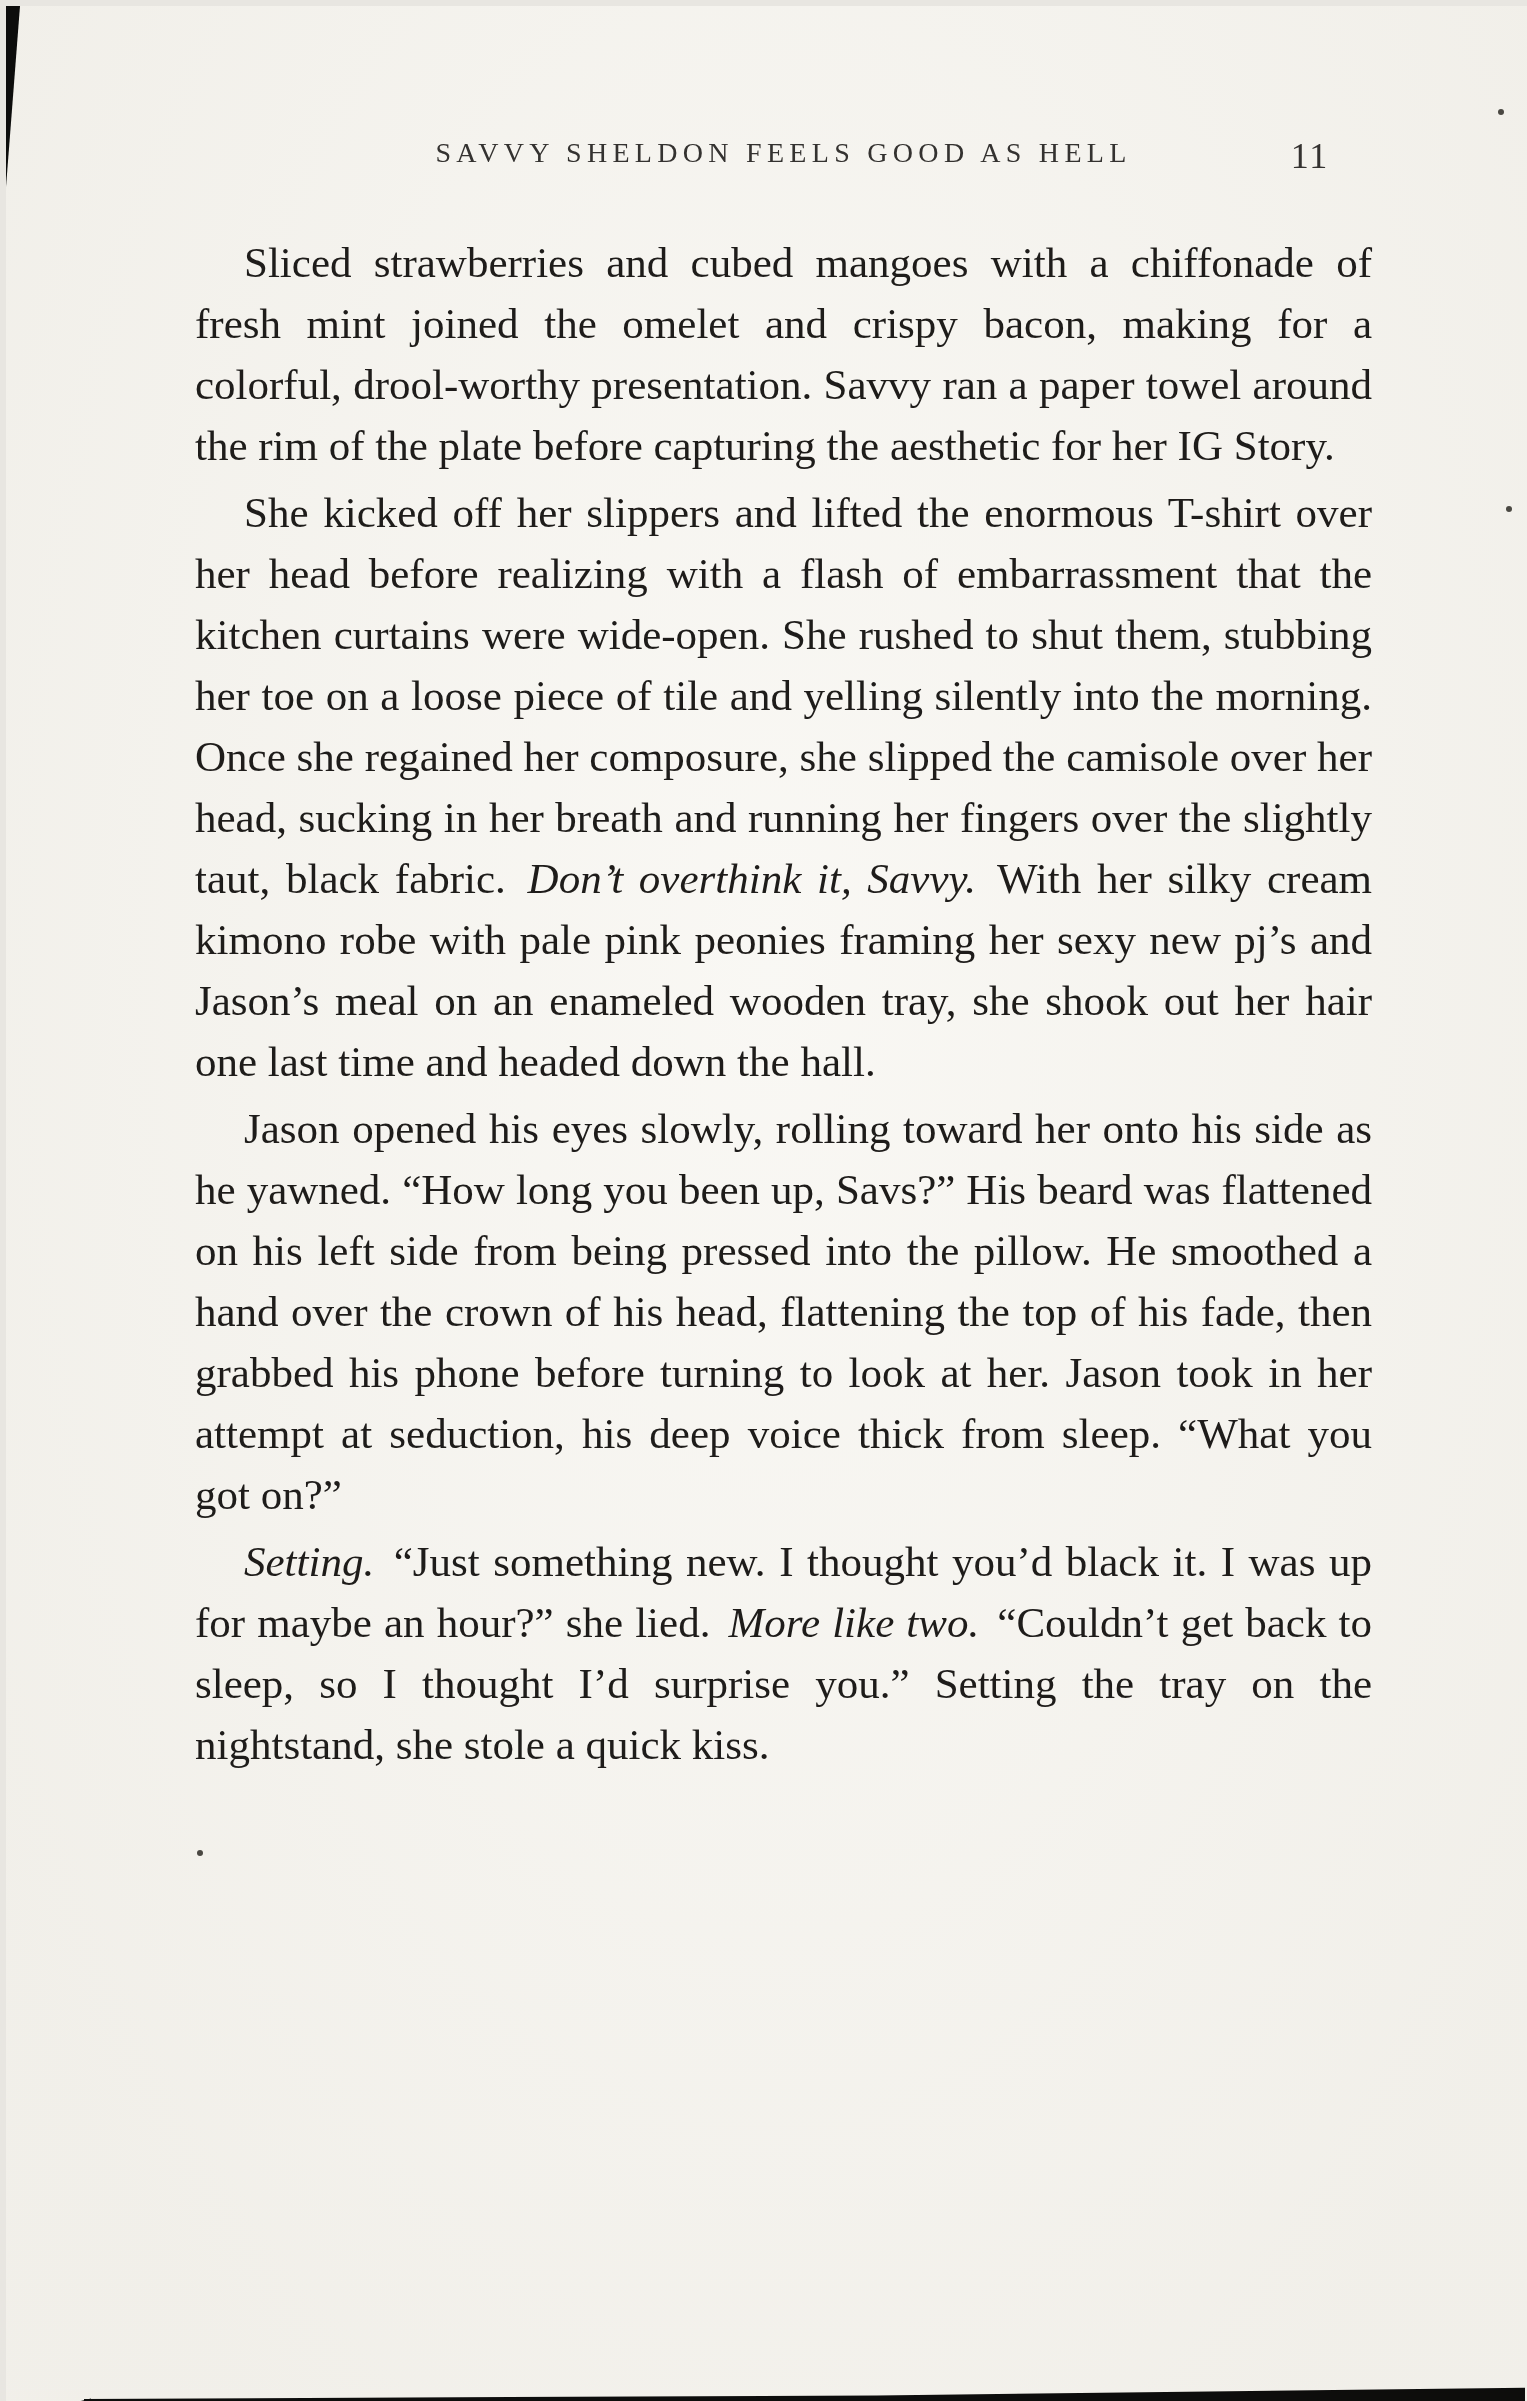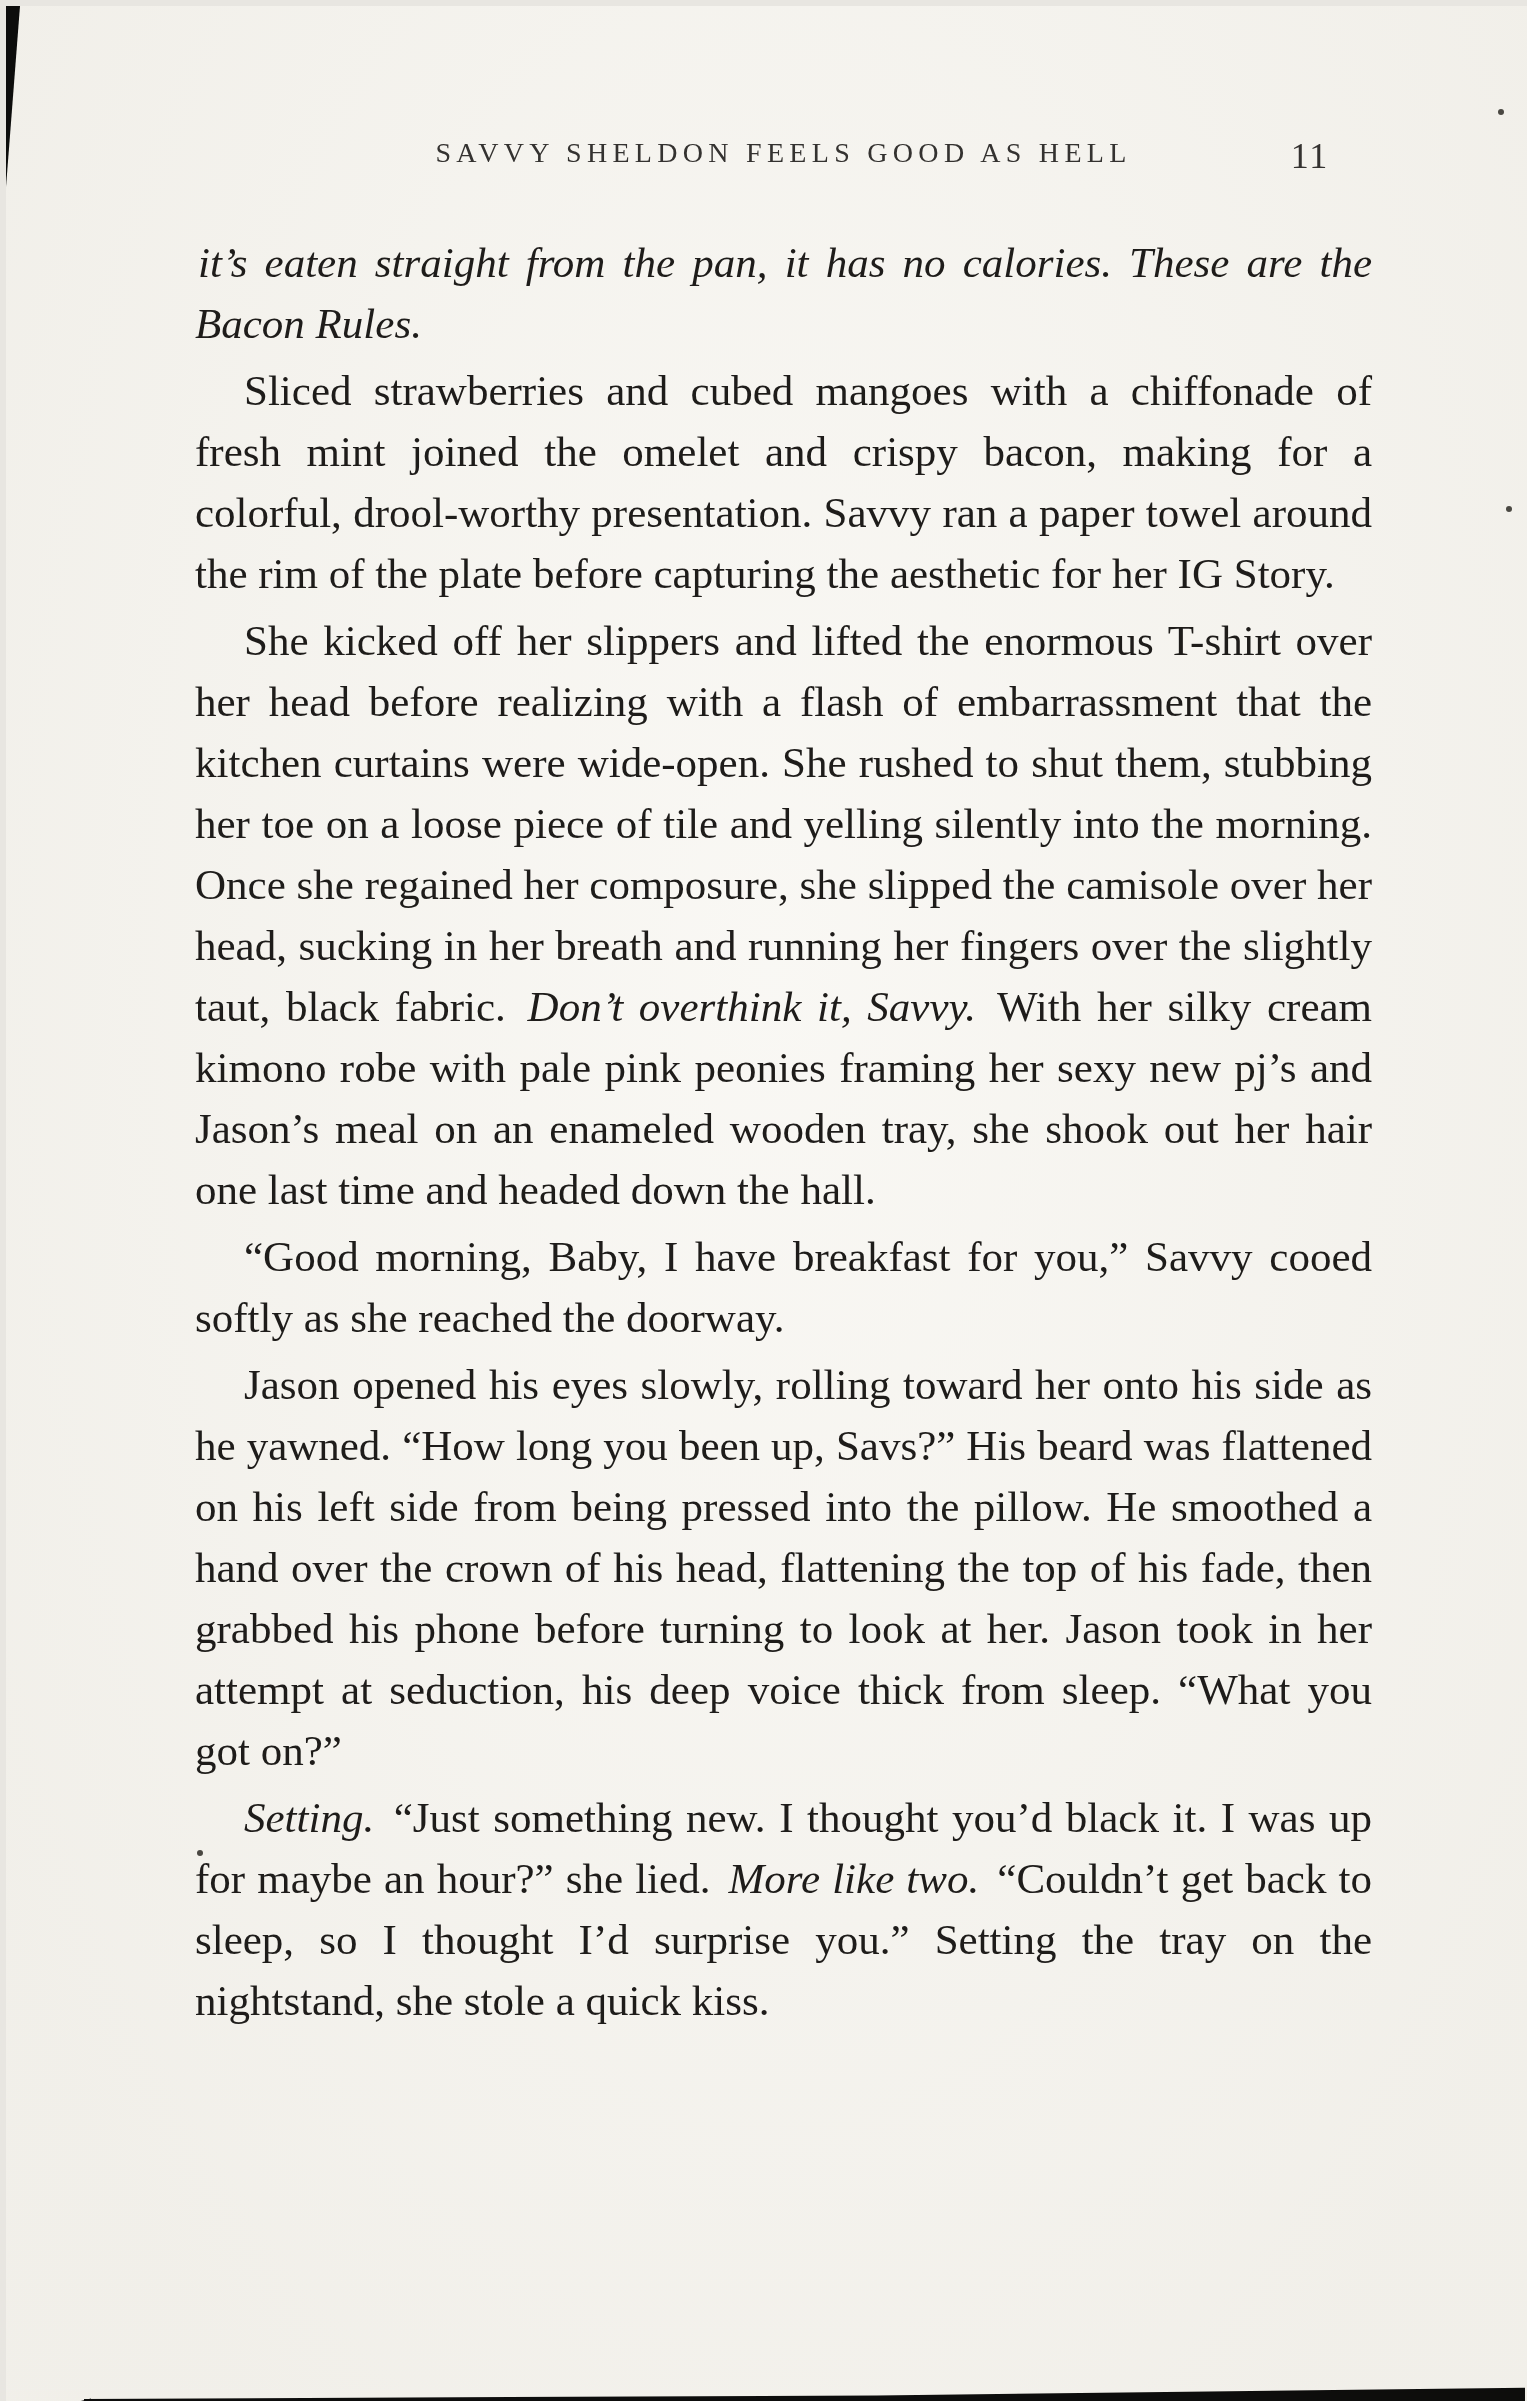--- a/index.html
+++ b/index.html
@@ -93,24 +93,22 @@
 
   <div class="content">
 
     <header class="running-header">
       <div class="running-title">SAVVY SHELDON FEELS GOOD AS HELL</div>
       <div class="page-number">11</div>
     </header>
 
     <main class="body-text">
 
-    <p class="para"><span class="italic">it’s eaten straight from the pan, it has no calories. These are the Bacon Rules.</span></p>
         <p class="para indent"><span>Sliced strawberries and cubed mangoes with a chiffonade of fresh mint joined the omelet and crispy bacon, making for a colorful, drool-worthy presentation. Savvy ran a paper towel around the rim of the plate before capturing the aesthetic for her IG Story.</span></p>
         <p class="para indent"><span>She kicked off her slippers and lifted the enormous T-shirt over her head before realizing with a flash of embarrassment that the kitchen curtains were wide-open. She rushed to shut them, stubbing her toe on a loose piece of tile and yelling silently into the morning. Once she regained her composure, she slipped the camisole over her head, sucking in her breath and running her fingers over the slightly taut, black fabric. </span><span class="italic">Don’t overthink it, Savvy.</span><span> With her silky cream kimono robe with pale pink peonies framing her sexy new pj’s and Jason’s meal on an enameled wooden tray, she shook out her hair one last time and headed down the hall.</span></p>
-        <p class="para indent"><span>“Good morning, Baby, I have breakfast for you,” Savvy cooed softly as she reached the doorway.</span></p>
         <p class="para indent"><span>Jason opened his eyes slowly, rolling toward her onto his side as he yawned. “How long you been up, Savs?” His beard was flattened on his left side from being pressed into the pillow. He smoothed a hand over the crown of his head, flattening the top of his fade, then grabbed his phone before turning to look at her. Jason took in her attempt at seduction, his deep voice thick from sleep. “What you got on?”</span></p>
         <p class="para indent"><span class="italic">Setting.</span><span> “Just something new. I thought you’d black it. I was up for maybe an hour?” she lied. </span><span class="italic">More like two.</span><span> “Couldn’t get back to sleep, so I thought I’d surprise you.” Setting the tray on the nightstand, she stole a quick kiss.</span></p>
       </main>
 
   </div>
 
   <div class="artifact artifact-bottom"></div>
   <div class="artifact artifact-bottom-left-notch"></div>
   <div class="speck speck-1"></div>
   <div class="speck speck-2"></div>

